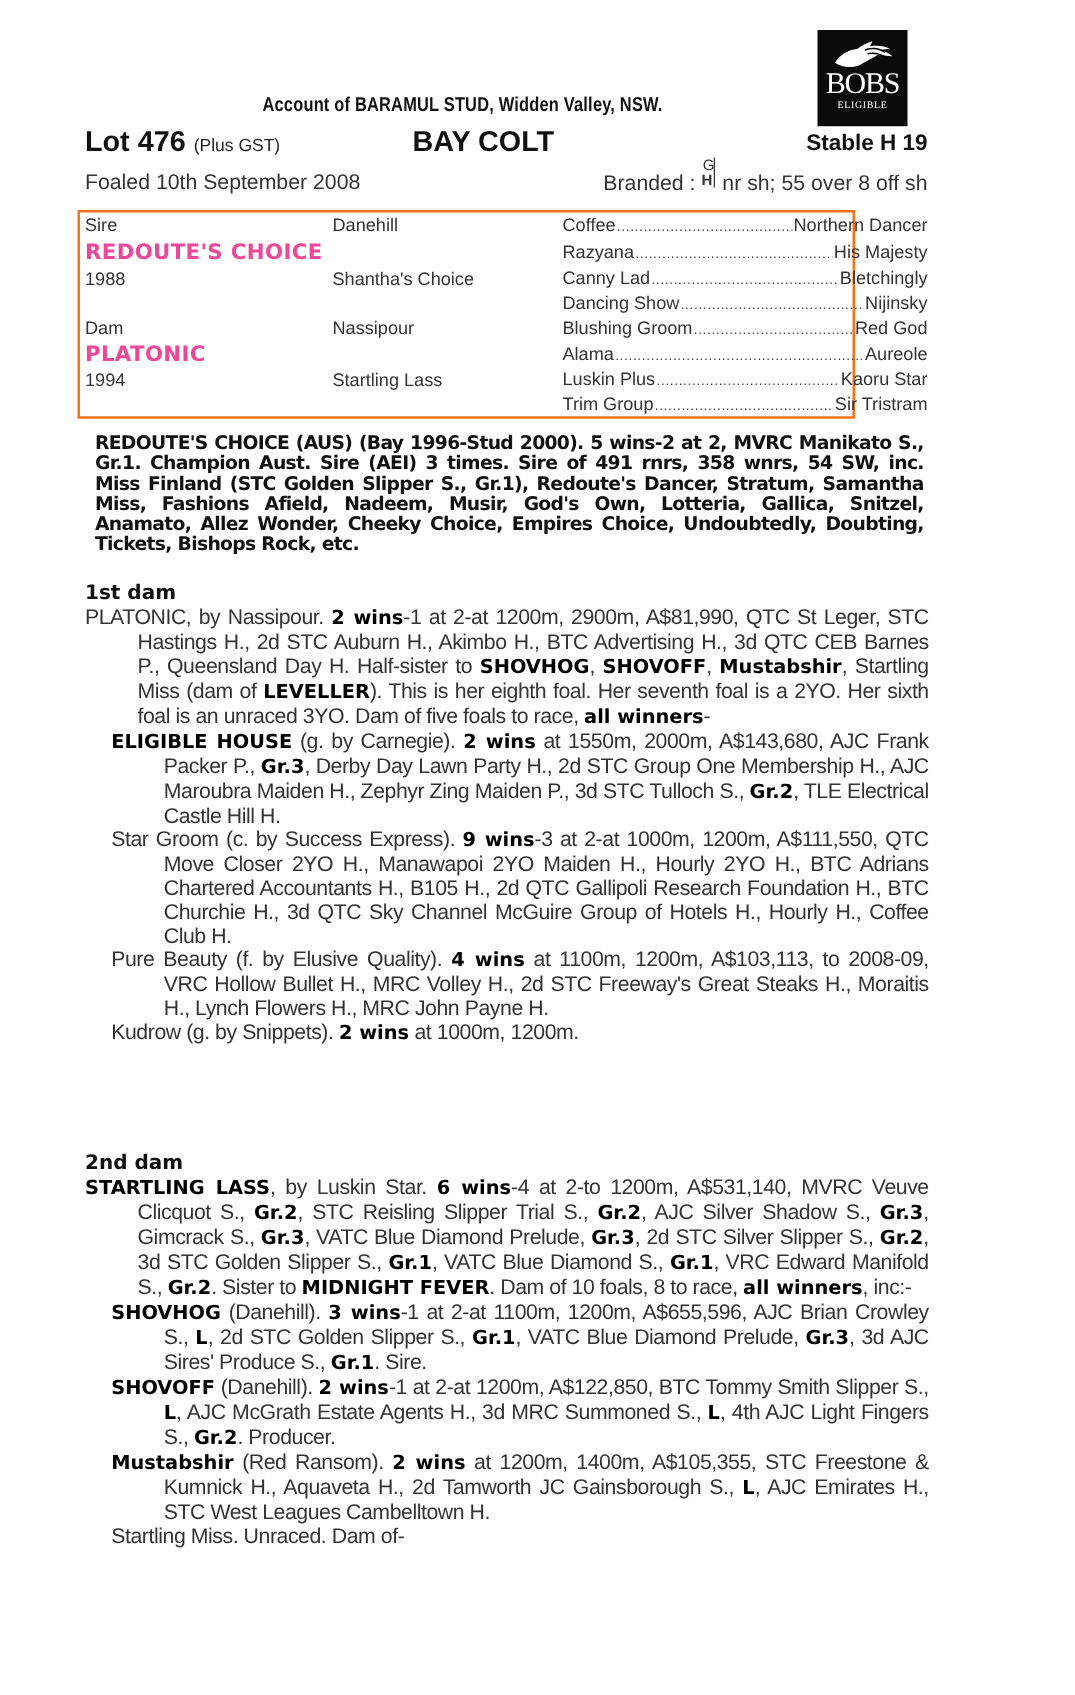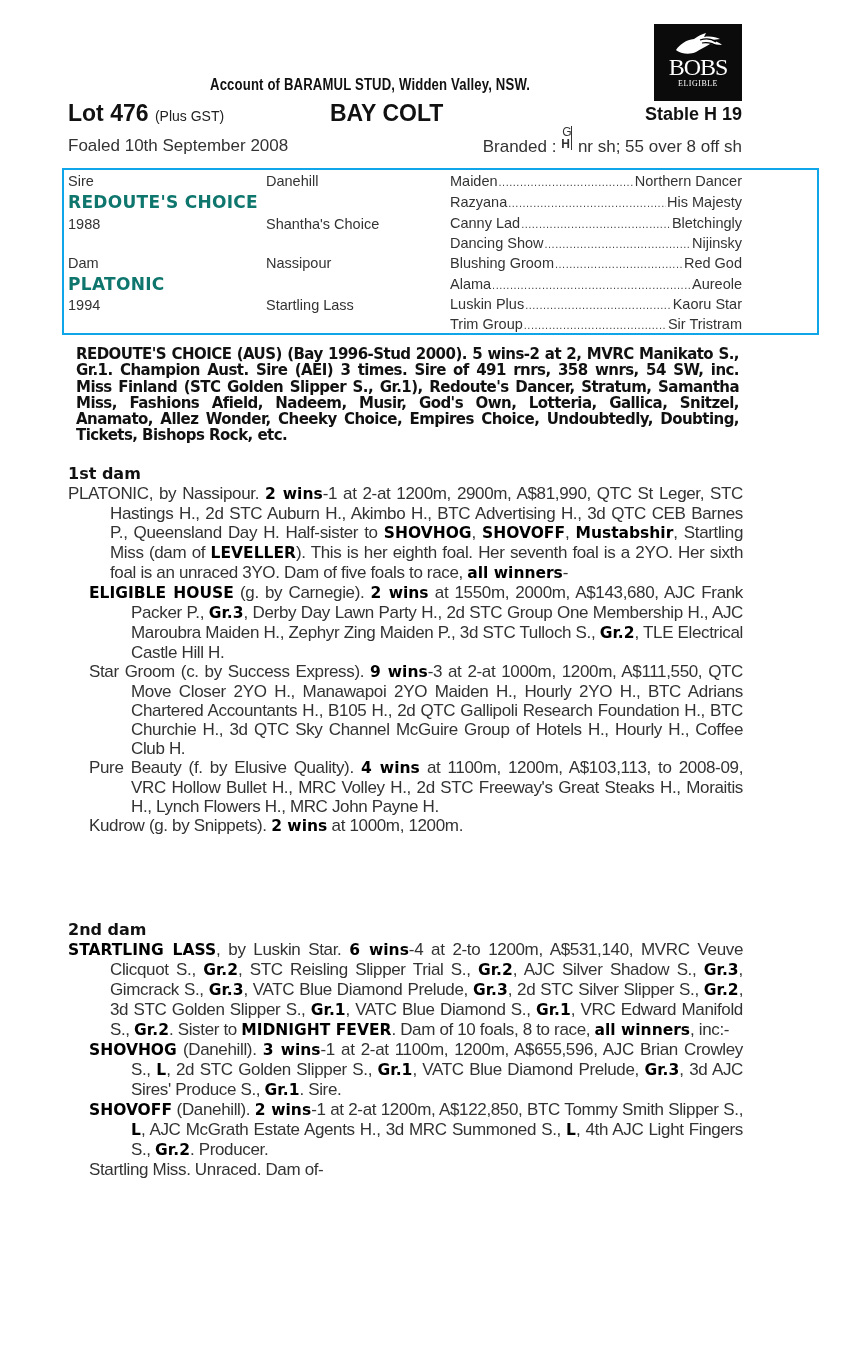--- a/index.html
+++ b/index.html
@@ -1,38 +1,38 @@
 <!DOCTYPE html>
 <html><head>
 <meta charset="utf-8">
 <style>
   html, body { margin: 0; padding: 0; background: #ffffff; }
   body { width: 860px; height: 1356px; position: relative; font-family: "Liberation Sans", sans-serif; color: #111; overflow: hidden; }
   .page { position: absolute; left: 0; top: 0; width: 860px; height: 1356px; }
 
-  .logo { position: absolute; left: 654px; top: 24px; width: 88px; height: 77px; background: #0b0b0b; color: #fff; text-align: center; }
+  .logo { position: absolute; left: 654px; top: 24px; width: 72px; height: 77px; background: #0b0b0b; color: #fff; text-align: center; }
   .logo svg { display: block; margin: 6px auto 0; }
   .logo .bobs { font-family: "Liberation Serif", serif; font-size: 24px; line-height: 22px; letter-spacing: -1px; margin-top: -2px; }
   .logo .elig { font-family: "Liberation Serif", serif; font-size: 8px; letter-spacing: 0.5px; margin-top: 1px; }
 
   .account { position: absolute; left: 210px; top: 76px; font-size: 16px; font-weight: bold; transform: scaleX(0.82); transform-origin: left top; letter-spacing: 0.2px; white-space: nowrap; }
   .lot { position: absolute; left: 68px; top: 100px; font-size: 23px; font-weight: bold; white-space: nowrap; }
   .lot .gst { font-size: 14px; font-weight: normal; color: #222; }
   .sex { position: absolute; left: 330px; top: 100px; font-size: 23px; font-weight: bold; white-space: nowrap; }
   .stable { position: absolute; right: 118px; top: 104px; font-size: 18px; font-weight: bold; white-space: nowrap; }
   .foaled { position: absolute; left: 68px; top: 136px; font-size: 17px; color: #333; white-space: nowrap; }
   .branded { position: absolute; right: 118px; top: 136px; font-size: 17px; color: #333; white-space: nowrap; }
   .brandmark { display: inline-block; position: relative; width: 12px; height: 18px; vertical-align: -2px; }
   .brandmark .g { position: absolute; left: 1px; top: -10px; font-size: 12px; line-height: 12px; }
   .brandmark .h { position: absolute; left: 0; top: 2px; font-size: 12px; line-height: 12px; font-weight: bold; }
   .brandmark .bar { position: absolute; left: 10px; top: -10px; width: 1px; height: 24px; background: #333; }
 
-  .ped { position: absolute; left: 62px; top: 168px; width: 757px; height: 167px; border: 2px solid #0ea5e9; box-sizing: border-box; }
+  .ped { position: absolute; left: 62px; top: 168px; width: 622px; height: 167px; border: 2px solid #f97316; box-sizing: border-box; }
   .ped .c { position: absolute; font-size: 14.5px; color: #333; white-space: nowrap; }
-  .ped .big { font-family: "DejaVu Sans", sans-serif; font-size: 17px; font-weight: bold; color: #0f766e; letter-spacing: 0.3px; }
+  .ped .big { font-family: "DejaVu Sans", sans-serif; font-size: 17px; font-weight: bold; color: #ec4899; letter-spacing: 0.3px; }
   .ped .row { position: absolute; left: 386px; width: 292px; font-size: 14.5px; color: #333; display: flex; white-space: nowrap; }
   .ped .row .dots { flex: 1; overflow: hidden; margin: 0 1px; }
   .ped .row .dots::before { content: "........................................................................................................................"; font-size: 11px; letter-spacing: 0.5px; color: #444; }
 
   .sirenote { position: absolute; left: 76px; top: 346px; width: 663px; font-family: "DejaVu Sans", sans-serif; font-size: 15px; font-weight: bold; line-height: 16.3px; text-align: justify; letter-spacing: -0.55px; transform: scaleX(1); }
 
   .section { position: absolute; left: 68px; width: 675px; }
   .heading { font-family: "DejaVu Sans", sans-serif; font-size: 16px; font-weight: bold; margin-bottom: 0; line-height: 20px; }
   .p { font-size: 17px; line-height: 19px; color: #333; text-align: justify; letter-spacing: -0.35px; }
   .p b { color: #000; font-family: "DejaVu Sans", sans-serif; font-size: 15.5px; letter-spacing: 0; }
@@ -81,21 +81,21 @@
     <div class="c" style="left:4px;top:85px;">Dam</div>
     <div class="c big" style="left:4px;top:104px;">PLATONIC</div>
     <div class="c" style="left:4px;top:127px;">1994</div>
 
     <div class="c" style="left:202px;top:3px;">Danehill</div>
     <div class="c" style="left:202px;top:46px;">Shantha's Choice</div>
     <div class="c" style="left:202px;top:85px;">Nassipour</div>
     <div class="c" style="left:202px;top:127px;">Startling Lass</div>
 
     <div class="row" style="top:3px;">
-        <span>Maiden</span>
+        <span>Coffee</span>
         <span class="dots"></span>
         <span>Northern Dancer</span>
       </div>
     <div class="row" style="top:24px;">
         <span>Razyana</span>
         <span class="dots"></span>
         <span>His Majesty</span>
       </div>
     <div class="row" style="top:45px;">
         <span>Canny Lad</span>
@@ -138,16 +138,17 @@
     <div class="p hang1">Star Groom (c. by Success Express). <b>9 wins</b>-3 at 2-at 1000m, 1200m, A$111,550, QTC Move Closer 2YO H., Manawapoi 2YO Maiden H., Hourly 2YO H., BTC Adrians Chartered Accountants H., B105 H., 2d QTC Gallipoli Research Foundation H., BTC Churchie H., 3d QTC Sky Channel McGuire Group of Hotels H., Hourly H., Coffee Club H.</div>
     <div class="p hang1">Pure Beauty (f. by Elusive Quality). <b>4 wins</b> at 1100m, 1200m, A$103,113, to 2008-09, VRC Hollow Bullet H., MRC Volley H., 2d STC Freeway's Great Steaks H., Moraitis H., Lynch Flowers H., MRC John Payne H.</div>
     <div class="p hang1">Kudrow (g. by Snippets). <b>2 wins</b> at 1000m, 1200m.</div>
   </div>
 
   <div class="section" style="top:920px;">
     <div class="heading">2nd dam</div>
     <div class="p hang0"><b>STARTLING LASS</b>, by Luskin Star. <b>6 wins</b>-4 at 2-to 1200m, A$531,140, MVRC Veuve Clicquot S., <b>Gr.2</b>, STC Reisling Slipper Trial S., <b>Gr.2</b>, AJC Silver Shadow S., <b>Gr.3</b>, Gimcrack S., <b>Gr.3</b>, VATC Blue Diamond Prelude, <b>Gr.3</b>, 2d STC Silver Slipper S., <b>Gr.2</b>, 3d STC Golden Slipper S., <b>Gr.1</b>, VATC Blue Diamond S., <b>Gr.1</b>, VRC Edward Manifold S., <b>Gr.2</b>. Sister to <b>MIDNIGHT FEVER</b>. Dam of 10 foals, 8 to race, <b>all winners</b>, inc:-</div>
     <div class="p hang1"><b>SHOVHOG</b> (Danehill). <b>3 wins</b>-1 at 2-at 1100m, 1200m, A$655,596, AJC Brian Crowley S., <b>L</b>, 2d STC Golden Slipper S., <b>Gr.1</b>, VATC Blue Diamond Prelude, <b>Gr.3</b>, 3d AJC Sires' Produce S., <b>Gr.1</b>. Sire.</div>
     <div class="p hang1"><b>SHOVOFF</b> (Danehill). <b>2 wins</b>-1 at 2-at 1200m, A$122,850, BTC Tommy Smith Slipper S., <b>L</b>, AJC McGrath Estate Agents H., 3d MRC Summoned S., <b>L</b>, 4th AJC Light Fingers S., <b>Gr.2</b>. Producer.</div>
+    <div class="p hang1"><b>Mustabshir</b> (Red Ransom). <b>2 wins</b> at 1200m, 1400m, A$105,355, STC Freestone &amp; Kumnick H., Aquaveta H., 2d Tamworth JC Gainsborough S., <b>L</b>, AJC Emirates H., STC West Leagues Cambelltown H.</div>
     <div class="p hang1">Startling Miss. Unraced. Dam of-</div>
   </div>
 
 </div>
 
 </body></html>

